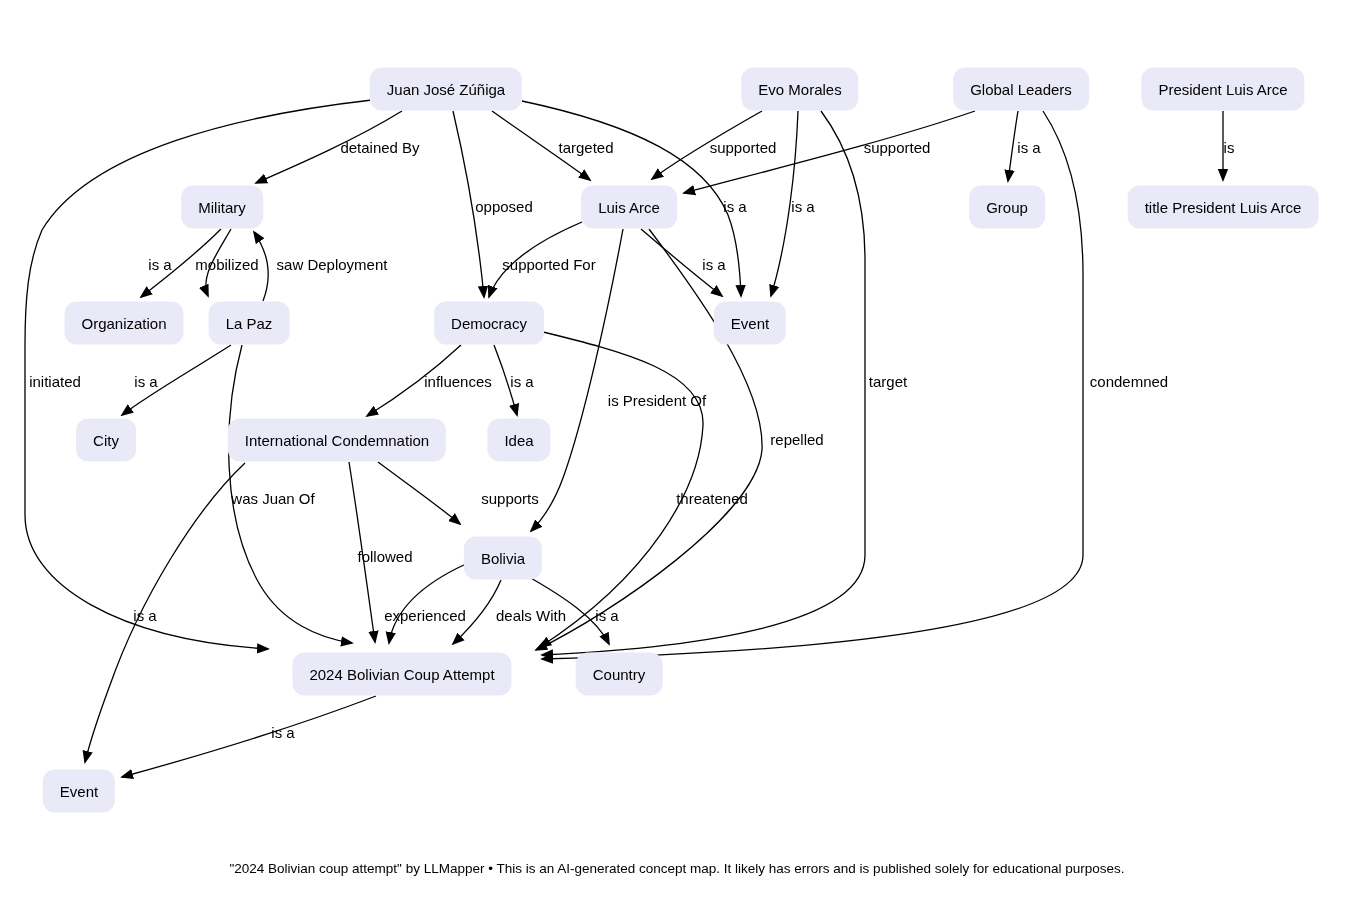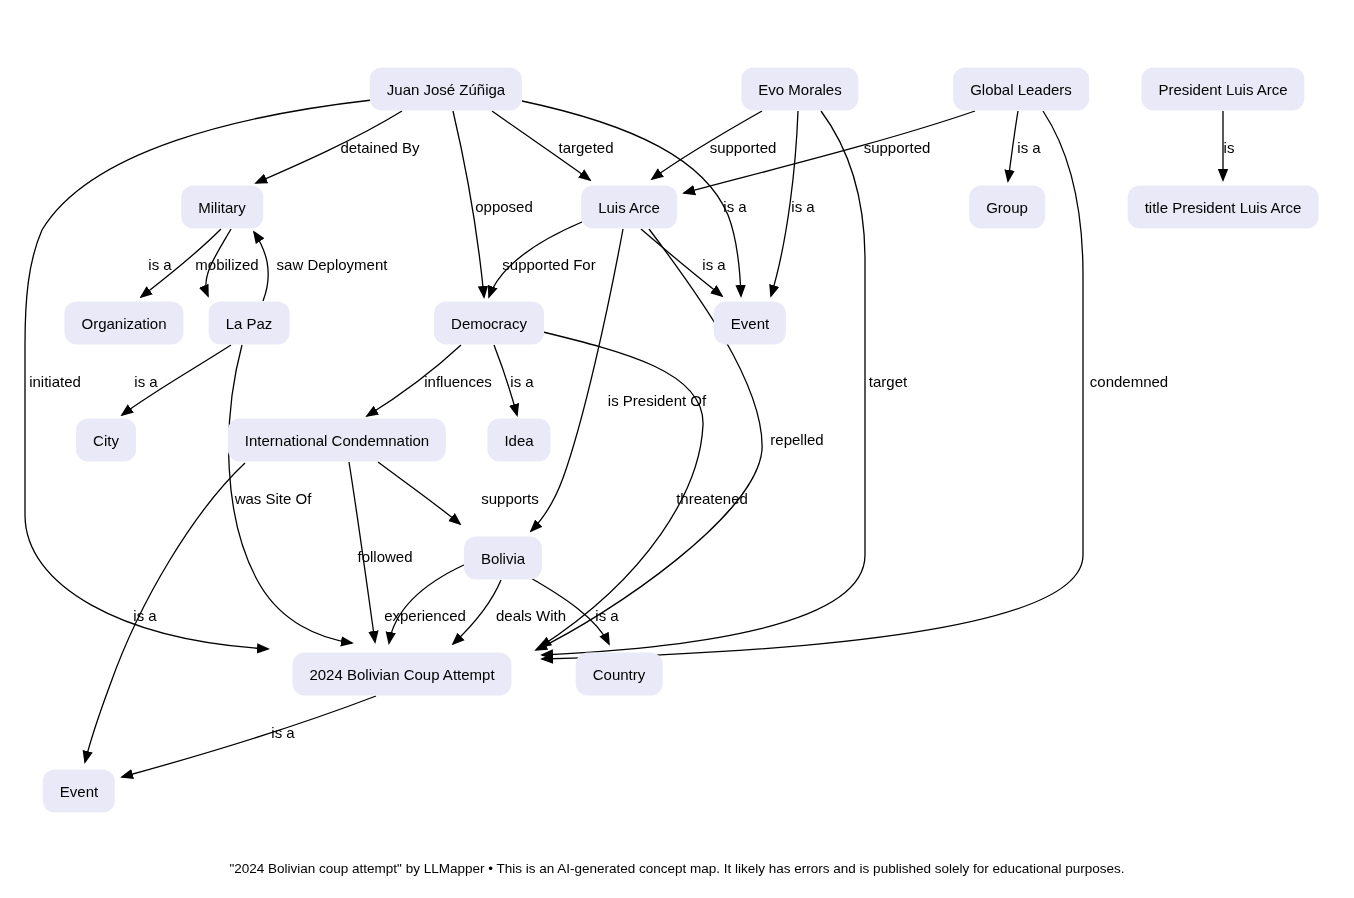--- a/index.html
+++ b/index.html
@@ -98,21 +98,21 @@
     <div class="edge-label" style="left: 803px; top: 207px;">is a</div>
     <div class="edge-label" style="left: 888px; top: 382px;">target</div>
     <div class="edge-label" style="left: 897px; top: 148px;">supported</div>
     <div class="edge-label" style="left: 1029px; top: 148px;">is a</div>
     <div class="edge-label" style="left: 1129px; top: 382px;">condemned</div>
     <div class="edge-label" style="left: 1229px; top: 148px;">is</div>
     <div class="edge-label" style="left: 160px; top: 265px;">is a</div>
     <div class="edge-label" style="left: 227px; top: 265px;">mobilized</div>
     <div class="edge-label" style="left: 332px; top: 265px;">saw Deployment</div>
     <div class="edge-label" style="left: 146px; top: 382px;">is a</div>
-    <div class="edge-label" style="left: 273px; top: 499px;">was Site Of</div>
+    <div class="edge-label" style="left: 273px; top: 499px;">was Juan Of</div>
     <div class="edge-label" style="left: 549px; top: 265px;">supported For</div>
     <div class="edge-label" style="left: 714px; top: 265px;">is a</div>
     <div class="edge-label" style="left: 657px; top: 382px; margin-top: 19px;">is President Of</div>
     <div class="edge-label" style="left: 797px; top: 440px;">repelled</div>
     <div class="edge-label" style="left: 712px; top: 499px;">threatened</div>
     <div class="edge-label" style="left: 458px; top: 382px;">influences</div>
     <div class="edge-label" style="left: 522px; top: 382px;">is a</div>
     <div class="edge-label" style="left: 385px; top: 557px;">followed</div>
     <div class="edge-label" style="left: 145px; top: 616px;">is a</div>
     <div class="edge-label" style="left: 471px; top: 499px; margin-left: 39px;">supports</div>

